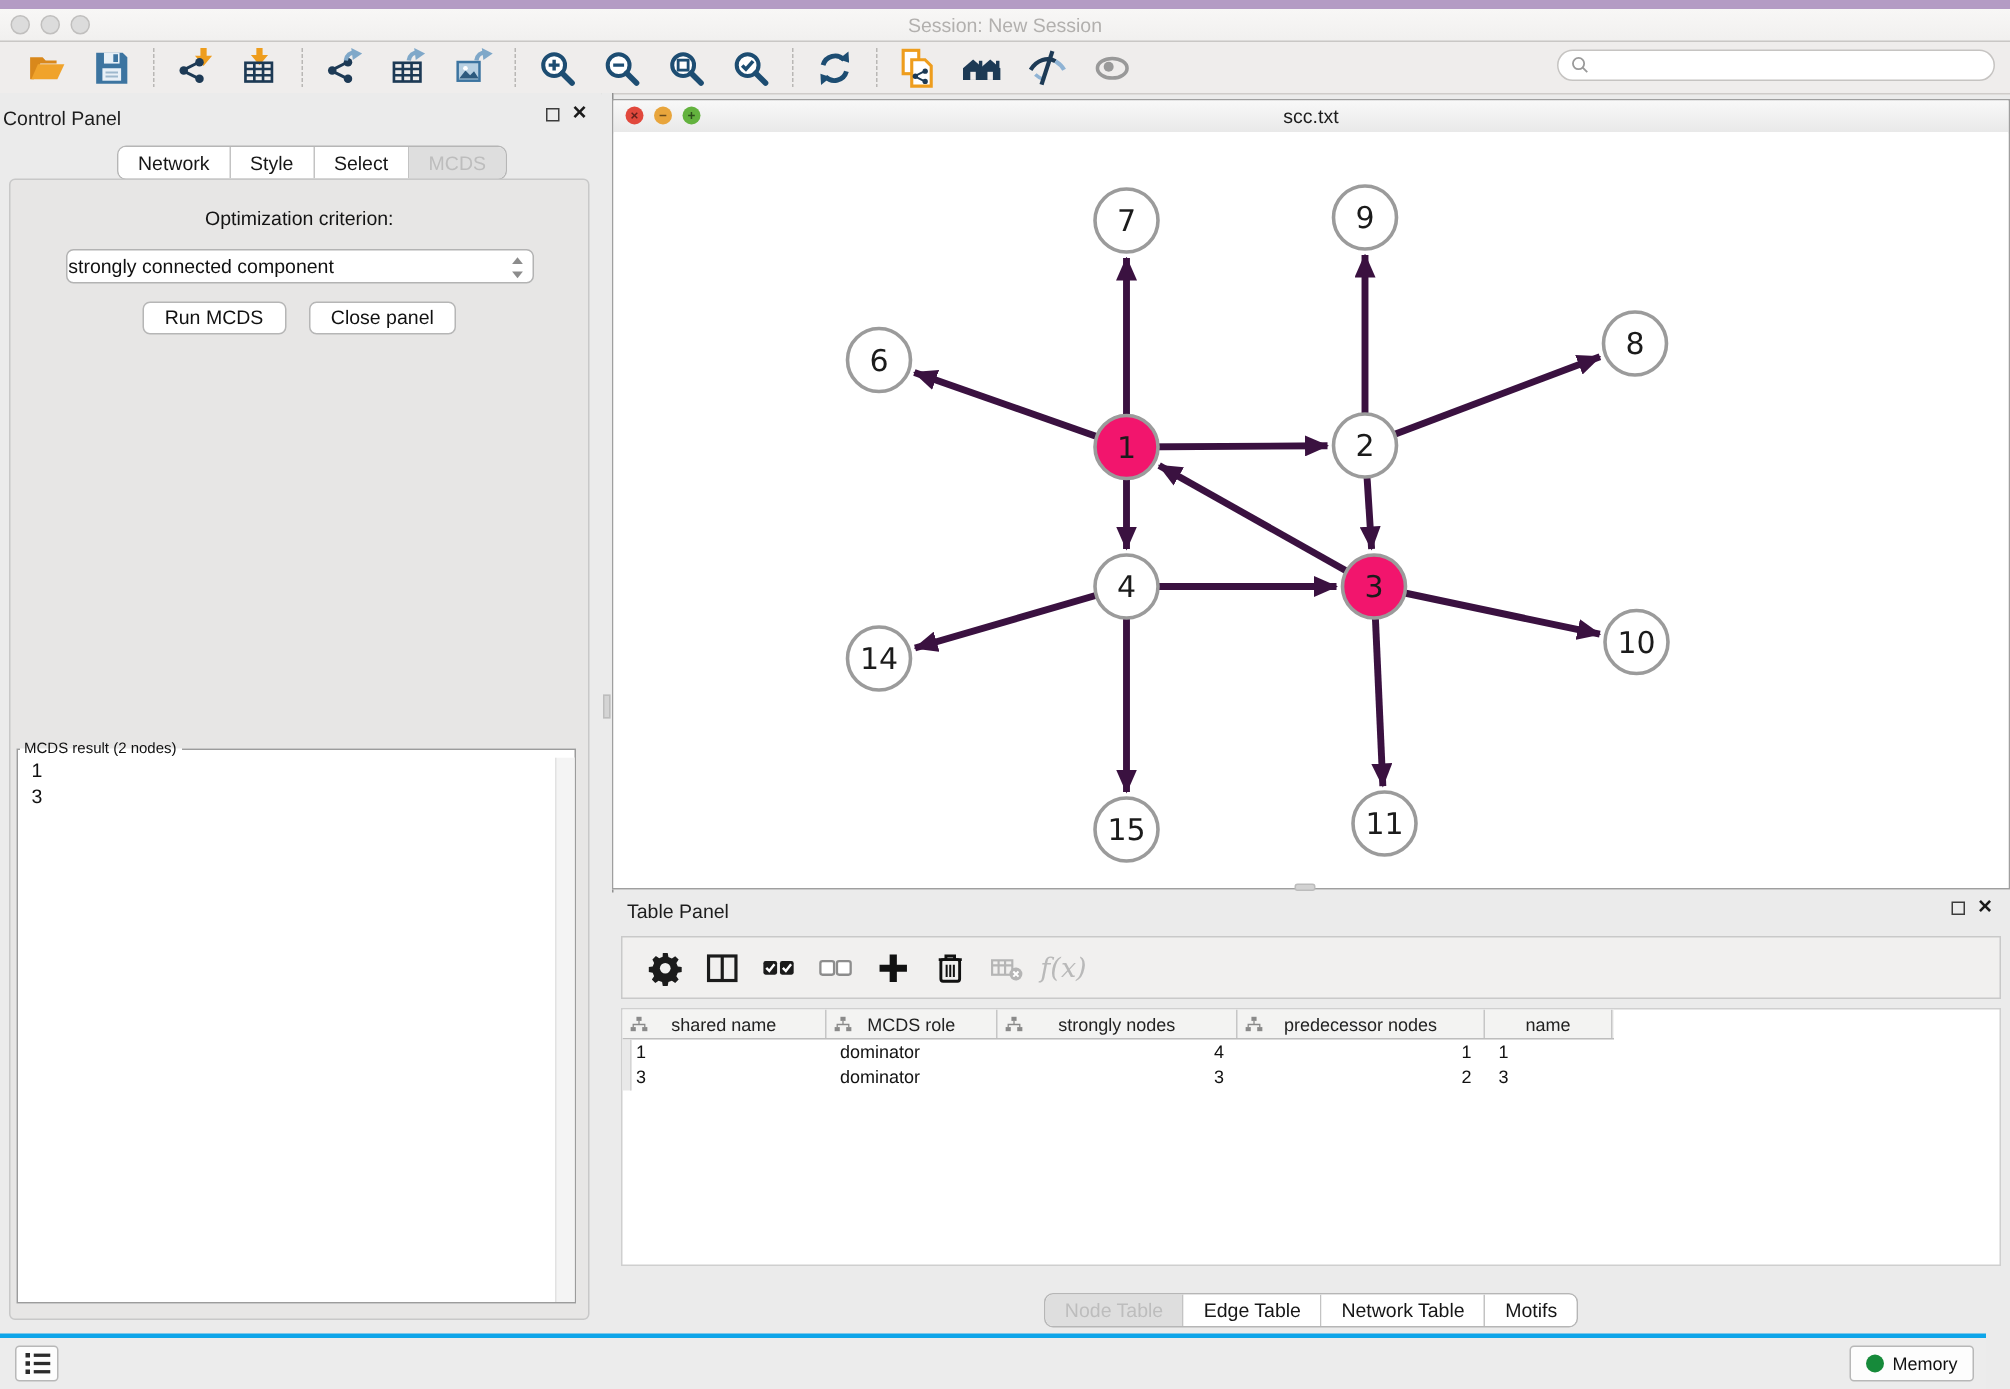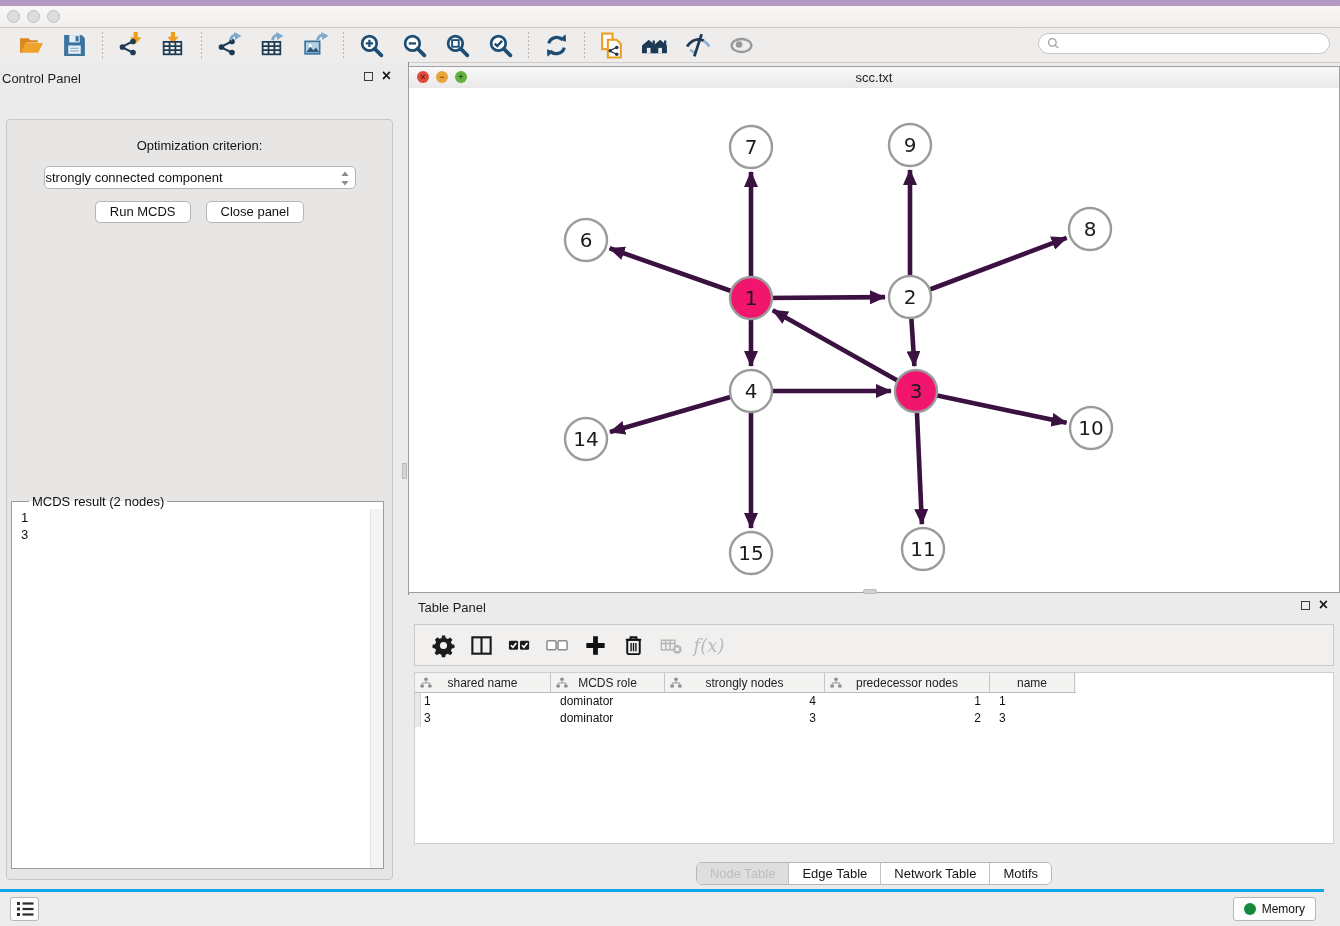--- a/index.html
+++ b/index.html
@@ -44,21 +44,21 @@
   .opt-label{margin-top:18px;text-align:center;font-size:13px;color:#141414;}
   .dropdown{position:relative;width:312px;height:23px;margin:13px auto 0;background:#fff;
     border:1px solid #b3b3b3;border-radius:5px;box-sizing:border-box;}
   .dropdown .dd-text{position:absolute;left:1px;top:3px;font-size:13px;color:#111;}
   .dropdown .dd-arrows{position:absolute;right:5px;top:3px;}
   .btn-row{display:flex;justify-content:center;gap:15px;margin-top:12px;}
   .push-btn{height:22px;padding:0 14px;background:#fff;border:1px solid #b6b6b6;border-radius:5px;
     font-size:13px;color:#111;line-height:20px;}
   .result-fieldset{position:absolute;left:4px;right:8px;top:374px;bottom:10px;
     border:1px solid #9c9c9c;margin:0;padding:0;background:#fff;}
-  .result-fieldset legend{font-size:13px;color:#111;margin-left:17px;padding:0 3px;background:transparent;}
+  .result-fieldset legend{font-size:10px;color:#111;margin-left:1px;padding:0 3px;background:transparent;}
   .result-area{position:absolute;left:0;right:0;top:0;bottom:0;background:#fff;overflow:hidden;}
   .result-line{font-size:13px;color:#111;line-height:17px;padding-left:9px;}
   .result-scroll{position:absolute;top:0;bottom:0;right:0;width:12px;background:#f4f4f4;border-left:1px solid #e2e2e2;}
   
   .v-divider{position:absolute;left:401px;top:62px;width:7px;bottom:34px;background:#ebebeb;border-right:1px solid #8f8f8f;}
   .v-grip{position:absolute;left:1px;top:401px;width:5px;height:16px;background:#d4d4d4;border:1px solid #bdbdbd;box-sizing:border-box;}
   .h-grip{position:absolute;left:455px;top:-6px;width:14px;height:5px;background:#d2d2d2;border:1px solid #bcbcbc;border-radius:2px;box-sizing:border-box;}
   
   .network-window{position:absolute;left:408px;top:66px;right:0;height:527px;background:#fff;
     border:1px solid #9f9f9f;box-sizing:border-box;}
@@ -102,20 +102,21 @@
 </head>
 <body>
 
 <div class="top-strip"></div>
 <div class="titlebar">
   <div class="mac-dots">
     <span class="mac-dot"></span>
     <span class="mac-dot"></span>
     <span class="mac-dot"></span>
   </div>
+  <div class="title">Session: New Session</div>
 </div>
 
 <div class="toolbar" id="main-toolbar">
   <div class="tb-btn">
       <svg viewBox="0 0 26 26">
         <path d="M2 6h8l2 2h7v2H8.5L4.5 20H2z" fill="#d9881b"></path>
         <path d="M7 10.5h17L19.5 20H2.8z" fill="#f0a32b"></path>
       </svg>
     </div>
     <div class="tb-btn">
@@ -271,20 +272,26 @@
     <input type="text" placeholder="" style="">
   </div>
 </div>
 
 <div class="control-panel">
   <div class="cp-header-title">Control Panel</div>
   <div class="panel-icons">
     <span class="float-glyph"></span>
     <span class="close-glyph">×</span>
   </div>
+  <div class="cp-tabs seg-bar" id="cp-tabs">
+      <div class="seg">Network</div>
+      <div class="seg">Style</div>
+      <div class="seg">Select</div>
+      <div class="seg active">MCDS</div>
+    </div>
   <div class="cp-content">
     <div class="opt-label">Optimization criterion:</div>
     <div class="dropdown">
       <span class="dd-text">strongly connected component</span>
       <span class="dd-arrows">
         <svg width="10" height="17" viewBox="0 0 10 17">
             <path d="M5 1.5l3.6 4.5H1.4z" fill="#8c8c8c"></path>
             <path d="M5 15.5L1.4 11h7.2z" fill="#8c8c8c"></path>
           </svg>
       </span>

